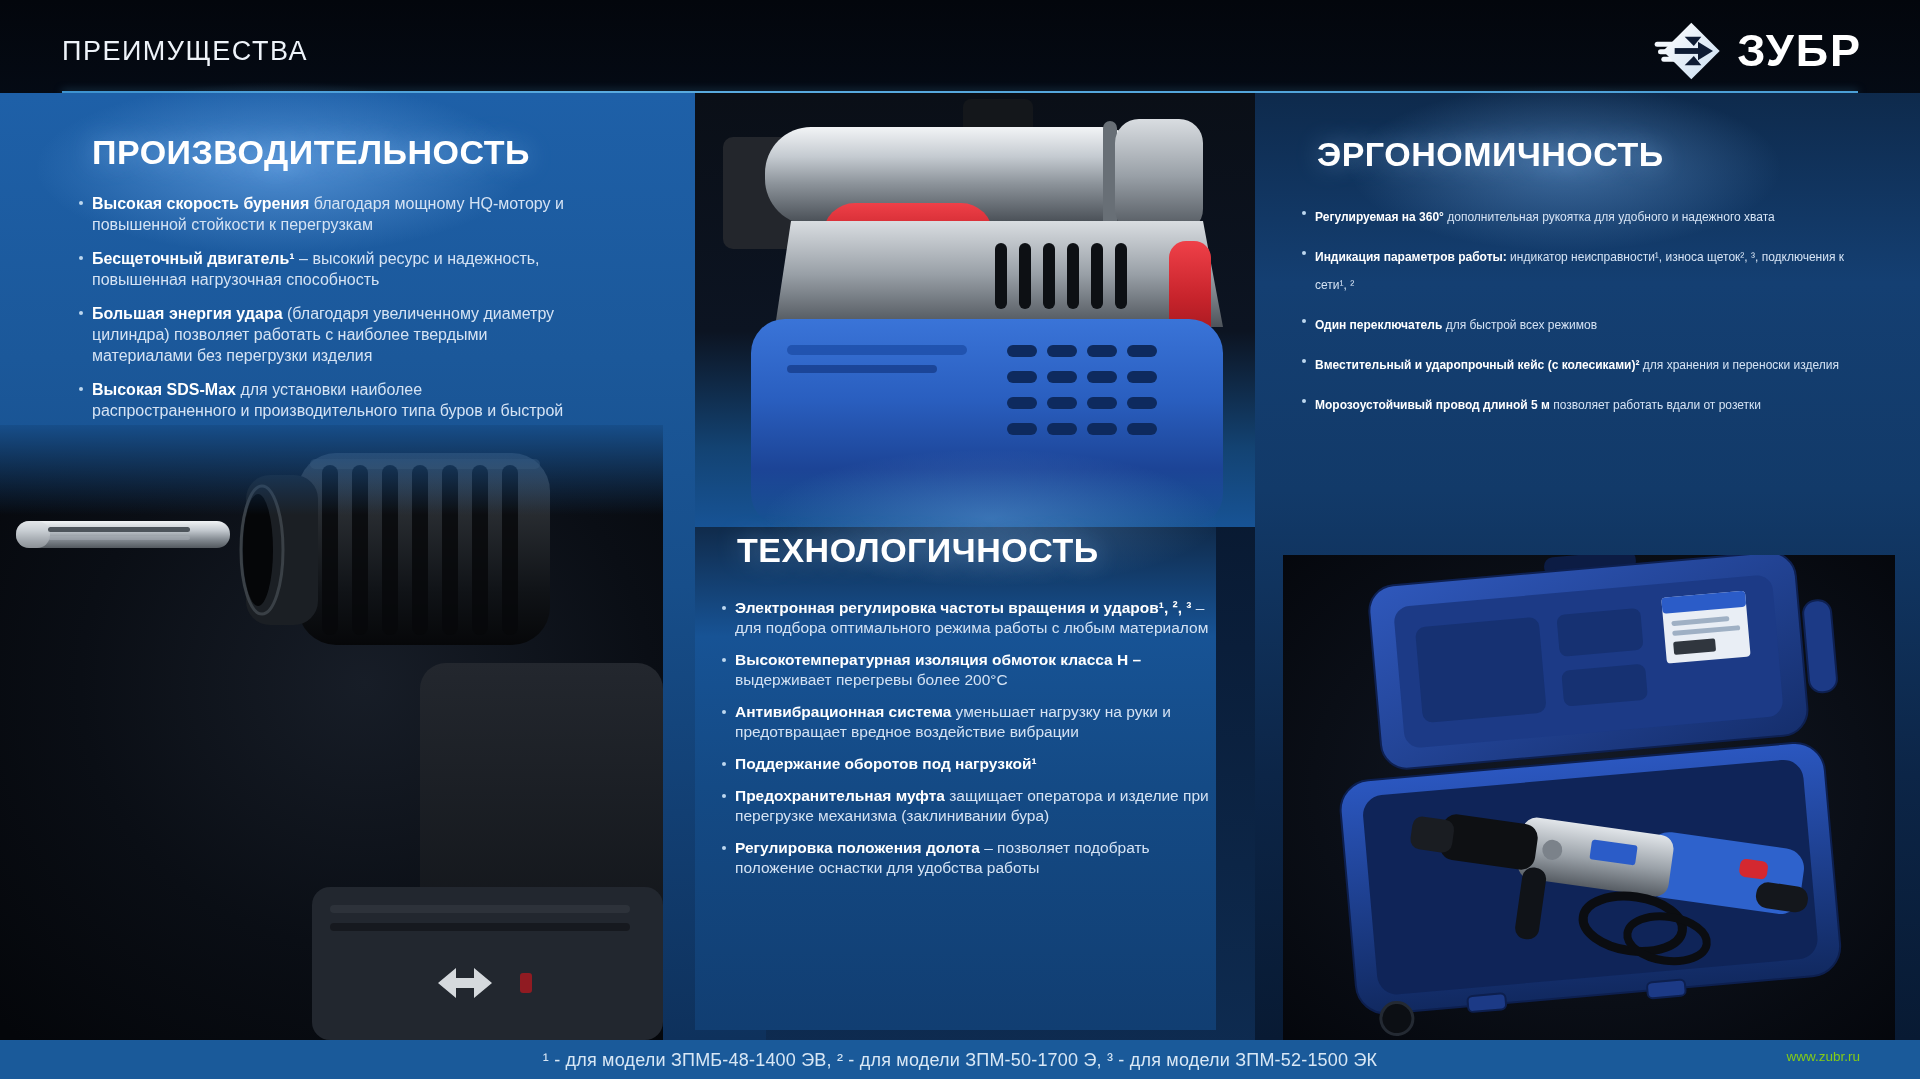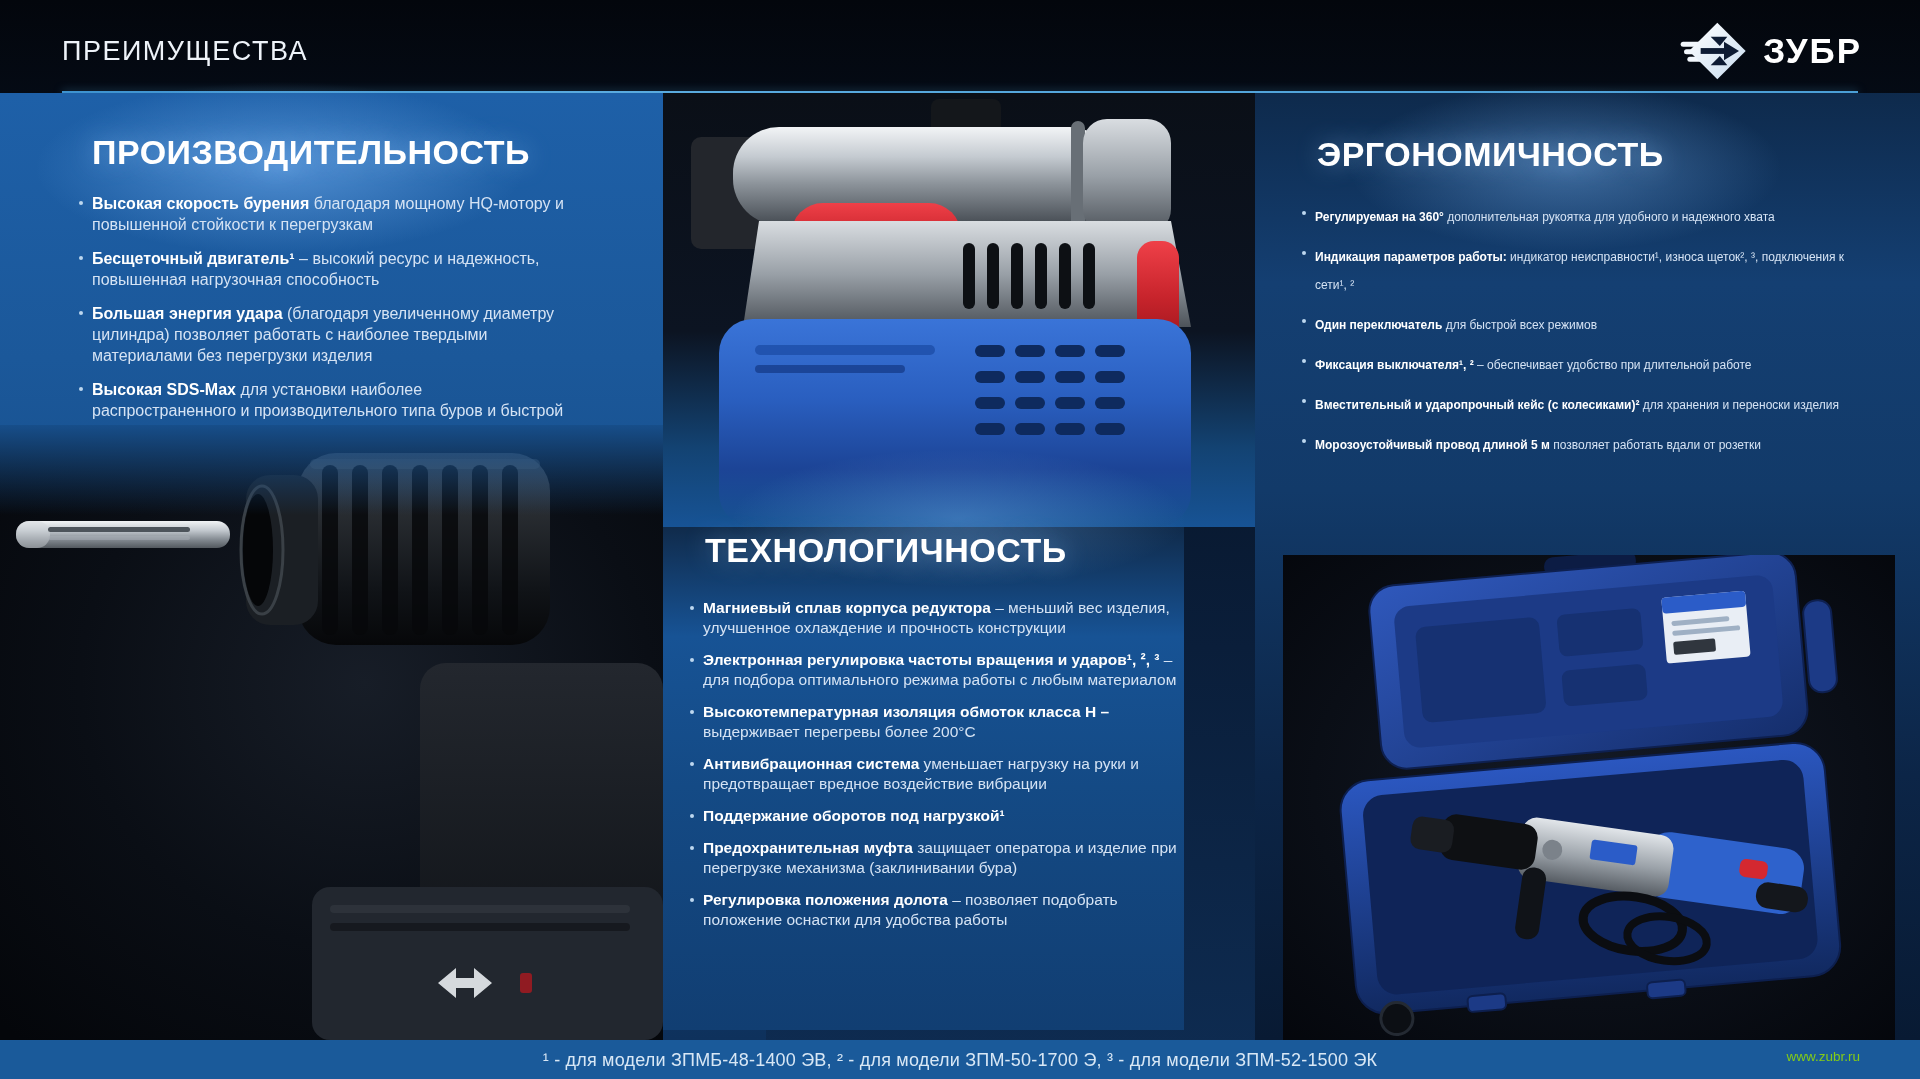--- a/index.html
+++ b/index.html
@@ -12,29 +12,29 @@
   .hdr-title{
     position:absolute;left:62px;top:36px;margin:0;
     font-size:27px;font-weight:500;letter-spacing:1.5px;color:#eef3f9;
   }
   .hdr-rule{
     position:absolute;left:62px;top:91px;width:1796px;height:2px;
     background:linear-gradient(90deg,#3d92cf,#5aabdf 30%,#4b9fd6);
     box-shadow:0 0 8px rgba(90,170,225,.6);
   }
   .logo{position:absolute;right:58px;top:20px;display:flex;align-items:center;gap:14px;}
-  .logo-text{font-size:35px;font-weight:700;letter-spacing:2px;color:#fff;}
+  .logo-text{font-size:45px;font-weight:700;letter-spacing:2px;color:#fff;}
   
   .col{position:absolute;top:93px;}
   .col-performance{
     left:0;width:766px;height:947px;
     background:linear-gradient(180deg,#1e60a8 0%,#1b589a 28%,#174e8a 52%,#123f73 76%,#0e315c 100%);
   }
   .col-technology{
-    left:663px;width:521px;height:937px;
+    left:695px;width:521px;height:937px;
     background:linear-gradient(180deg,#0b1120 0%,#0c1523 40%,#175395 58%,#144a85 74%,#113e72 100%);
   }
   .col-ergonomics{
     left:1255px;width:665px;height:947px;
     background:linear-gradient(180deg,#0e2a4c 0%,#143f72 20%,#123a69 42%,#0c2547 72%,#081a33 100%);
   }
   .glow{position:absolute;pointer-events:none;
     background:radial-gradient(closest-side,rgba(130,190,255,.50),rgba(130,190,255,0) 72%);}
   .glow-performance{left:-60px;top:-45px;width:680px;height:240px;}
   .glow-ergonomics{left:10px;top:-40px;width:600px;height:230px;opacity:.8;}
@@ -249,38 +249,36 @@
               <rect x="352" y="330" width="30" height="12" rx="6"></rect>
               <rect x="392" y="330" width="30" height="12" rx="6"></rect>
               <rect x="432" y="330" width="30" height="12" rx="6"></rect>
           </g>
         </g>
       </svg>
     </div>
     <div class="glow glow-technology"></div>
     <h2 class="col-title title-technology">ТЕХНОЛОГИЧНОСТЬ</h2>
     <ul class="features list-technology">
-      <li><span class="lead">Магниевый сплав корпуса редуктора</span><span> – меньший вес изделия, улучшенное охлаждение и прочность конструкции</span></li>
       <li><span class="lead">Электронная регулировка частоты вращения и ударов¹, ², ³</span><span> – для подбора оптимального режима работы с любым материалом</span></li>
       <li><span class="lead">Высокотемпературная изоляция обмоток класса Н –</span><span> выдерживает перегревы более 200°С</span></li>
       <li><span class="lead">Антивибрационная система</span><span> уменьшает нагрузку на руки и предотвращает вредное воздействие вибрации</span></li>
       <li><span class="lead">Поддержание оборотов под нагрузкой¹</span><span></span></li>
       <li><span class="lead">Предохранительная муфта</span><span> защищает оператора и изделие при перегрузке механизма (заклинивании бура)</span></li>
       <li><span class="lead">Регулировка положения долота</span><span> – позволяет подобрать положение оснастки для удобства работы</span></li>
     </ul>
   </section>
 
   <section class="col col-ergonomics">
     <div class="glow glow-ergonomics"></div>
     <h2 class="col-title title-ergonomics">ЭРГОНОМИЧНОСТЬ</h2>
     <ul class="features list-ergonomics">
       <li><span class="lead">Регулируемая на 360°</span><span> дополнительная рукоятка для удобного и надежного хвата</span></li>
       <li><span class="lead">Индикация параметров работы:</span><span> индикатор неисправности¹, износа щеток², ³, подключения к сети¹, ²</span></li>
       <li><span class="lead">Один переключатель</span><span> для быстрой всех режимов</span></li>
-      <li><span class="lead">Фиксация выключателя¹, ²</span><span> – обеспечивает удобство при длительной работе</span></li>
       <li><span class="lead">Вместительный и ударопрочный кейс (с колесиками)²</span><span> для хранения и переноски изделия</span></li>
       <li><span class="lead">Морозоустойчивый провод длиной 5 м</span><span> позволяет работать вдали от розетки</span></li>
     </ul>
 
     <div class="photo photo-case">
       <svg width="612" height="485" viewBox="0 0 612 485">
         <defs>
           <radialGradient id="kBg" cx="50%" cy="48%" r="75%">
             <stop offset="0" stop-color="#141a26"></stop>
               <stop offset="60%" stop-color="#0a0e16"></stop>

